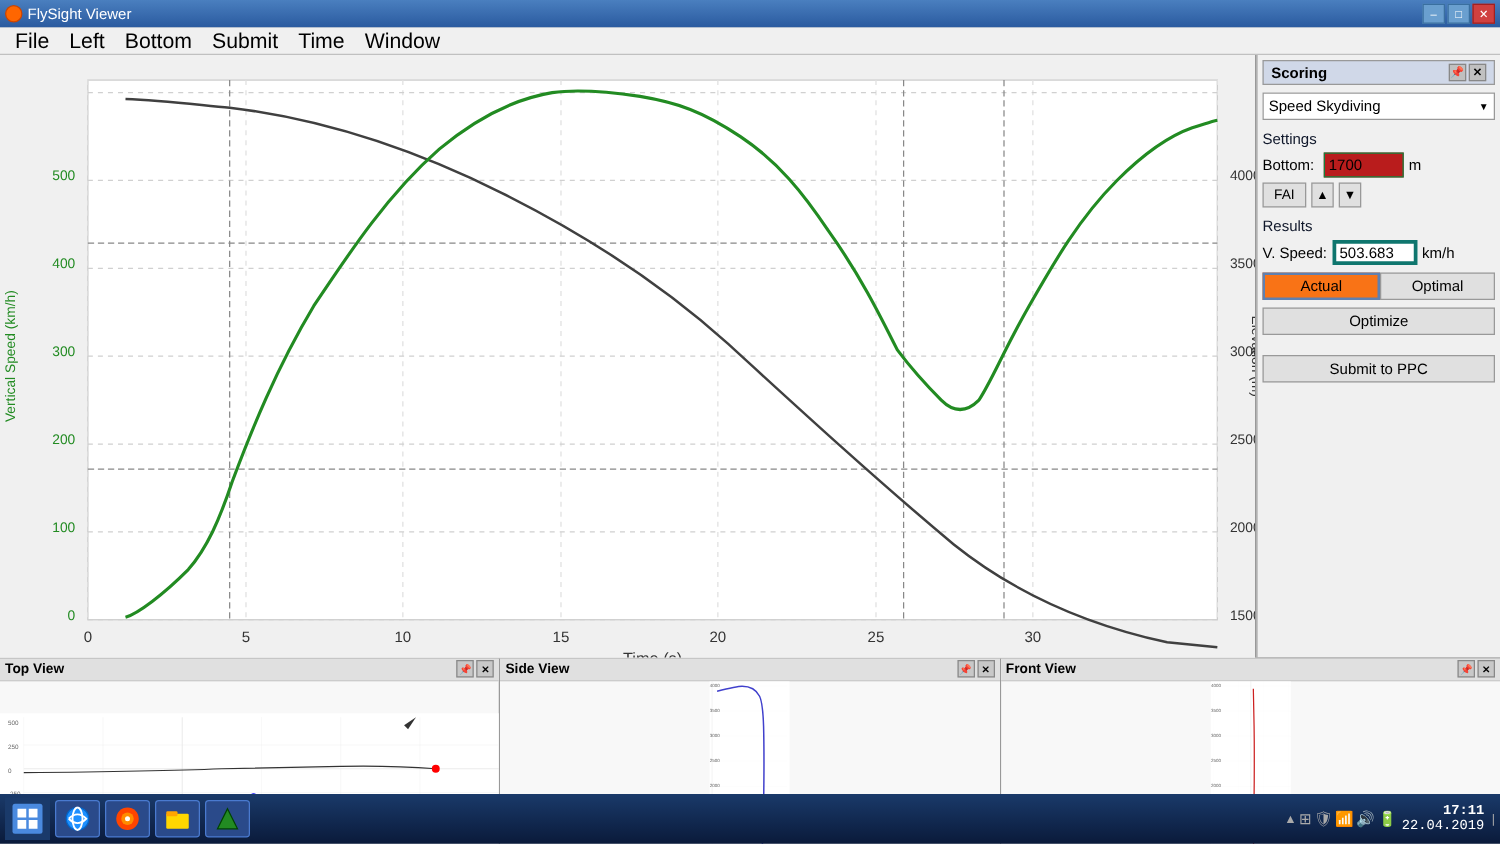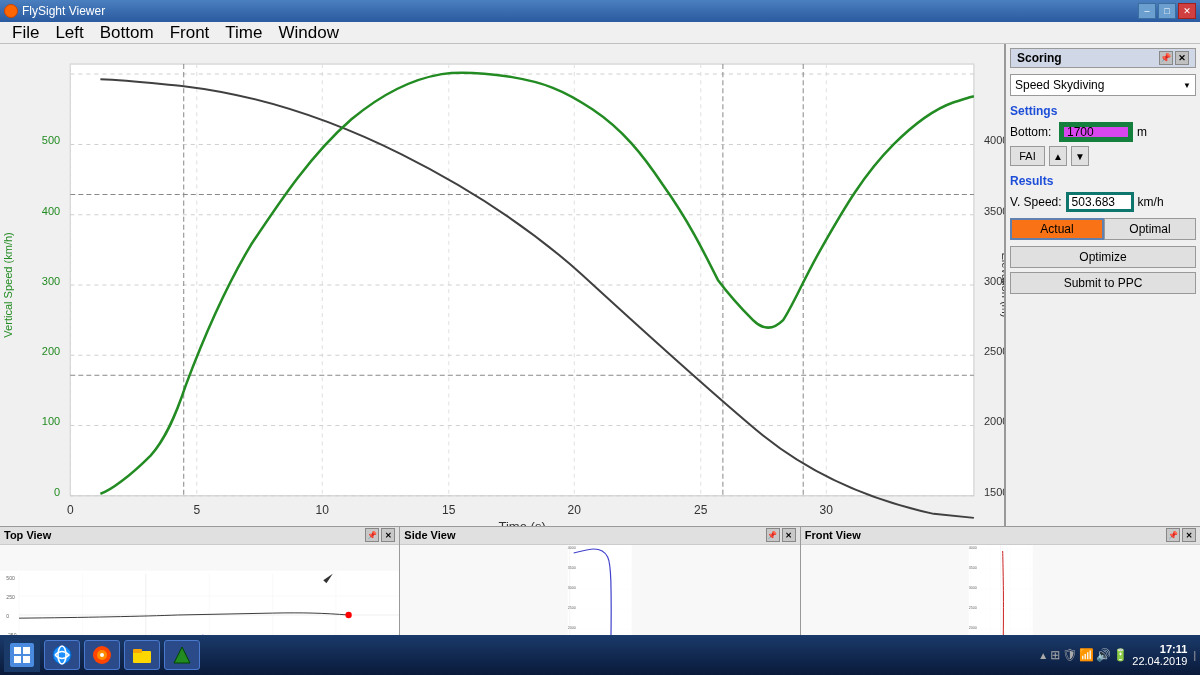--- a/index.html
+++ b/index.html
@@ -118,39 +118,39 @@
       align-items: center;
       justify-content: space-between;
       cursor: pointer;
       margin-bottom: 8px;
     }
     .dropdown-arrow {
       font-size: 8px;
     }
     .section-label {
       font-size: 12px;
-      font-weight: bold;
+      font-weight: normal;
       margin-bottom: 4px;
-      color: #1d4ed8;
+      color: #0f172a;
     }
     .settings-row {
       display: flex;
       align-items: center;
       gap: 4px;
       margin-bottom: 4px;
     }
     .settings-label {
       font-size: 12px;
       min-width: 45px;
     }
     .settings-input {
-      width: 74px;
+      width: 64px;
       height: 20px;
-      border: 5px solid #15803d;
-      background: #d946ef;
+      border: 1px solid #15803d;
+      background: #b91c1c;
       padding: 1px 3px;
       font-size: 12px;
     }
     .settings-unit {
       font-size: 12px;
     }
     .btn-fai {
       width: 35px;
       height: 20px;
       background: #e0e0e0;
@@ -205,21 +205,21 @@
       font-size: 12px;
       cursor: pointer;
     }
     .btn-full {
       width: 100%;
       height: 22px;
       background: #e0e0e0;
       border: 1px solid #999;
       font-size: 12px;
       cursor: pointer;
-      margin-bottom: 4px;
+      margin-bottom: 16px;
     }
 
     
     .bottom-panels {
       height: 160px;
       display: flex;
       background: #e0e0e0;
       border-top: 1px solid #999;
     }
     .bottom-panel {
@@ -299,20 +299,21 @@
       display: flex;
       align-items: center;
       gap: 4px;
       color: white;
       font-size: 11px;
     }
     .clock {
       text-align: right;
       color: white;
       font-size: 11px;
+      font-family: Liberation Mono, monospace;
     }
     .sys-tray {
       display: flex;
       align-items: center;
       gap: 2px;
     }
 
     .main-content {
       display: flex;
       flex-direction: column;
@@ -335,21 +336,21 @@
     <div class="title-btn">–</div>
     <div class="title-btn">□</div>
     <div class="title-btn close">✕</div>
   </div>
 </div>
 
 <div class="menu-bar">
   <span class="menu-item">File</span>
   <span class="menu-item">Left</span>
   <span class="menu-item">Bottom</span>
-  <span class="menu-item">Front</span>
+  <span class="menu-item">Submit</span>
   <span class="menu-item">Time</span>
   <span class="menu-item">Window</span>
 </div>
 
 <div class="main-content">
   <div class="top-section">
 
     <div class="chart-main" style="position:relative; display:flex; flex-direction:column;">
 
       <svg width="100%" height="100%" viewBox="0 0 1000 480" preserveAspectRatio="none" style="flex:1; background:white; display:block;">

